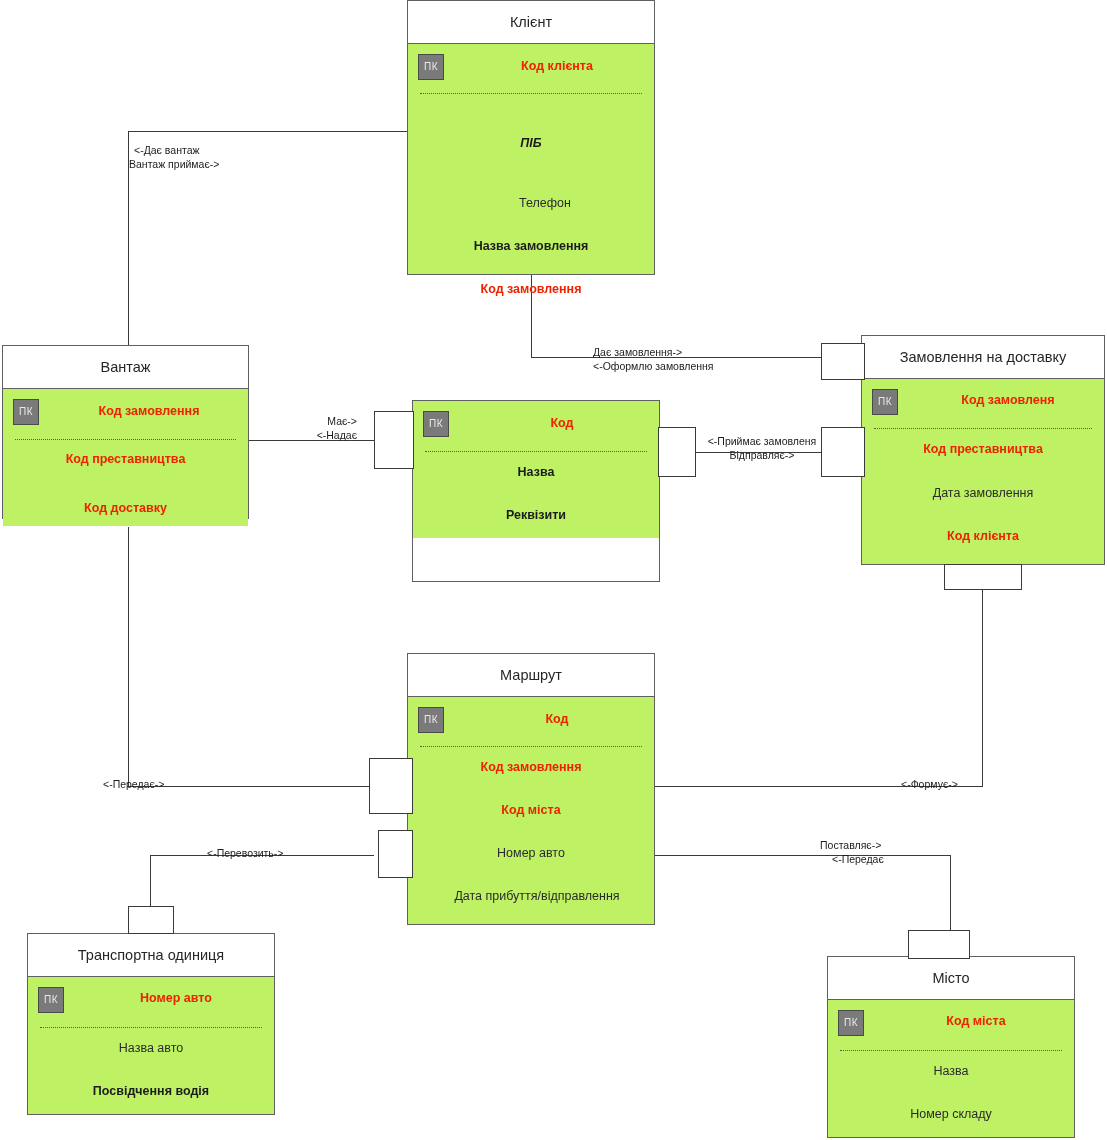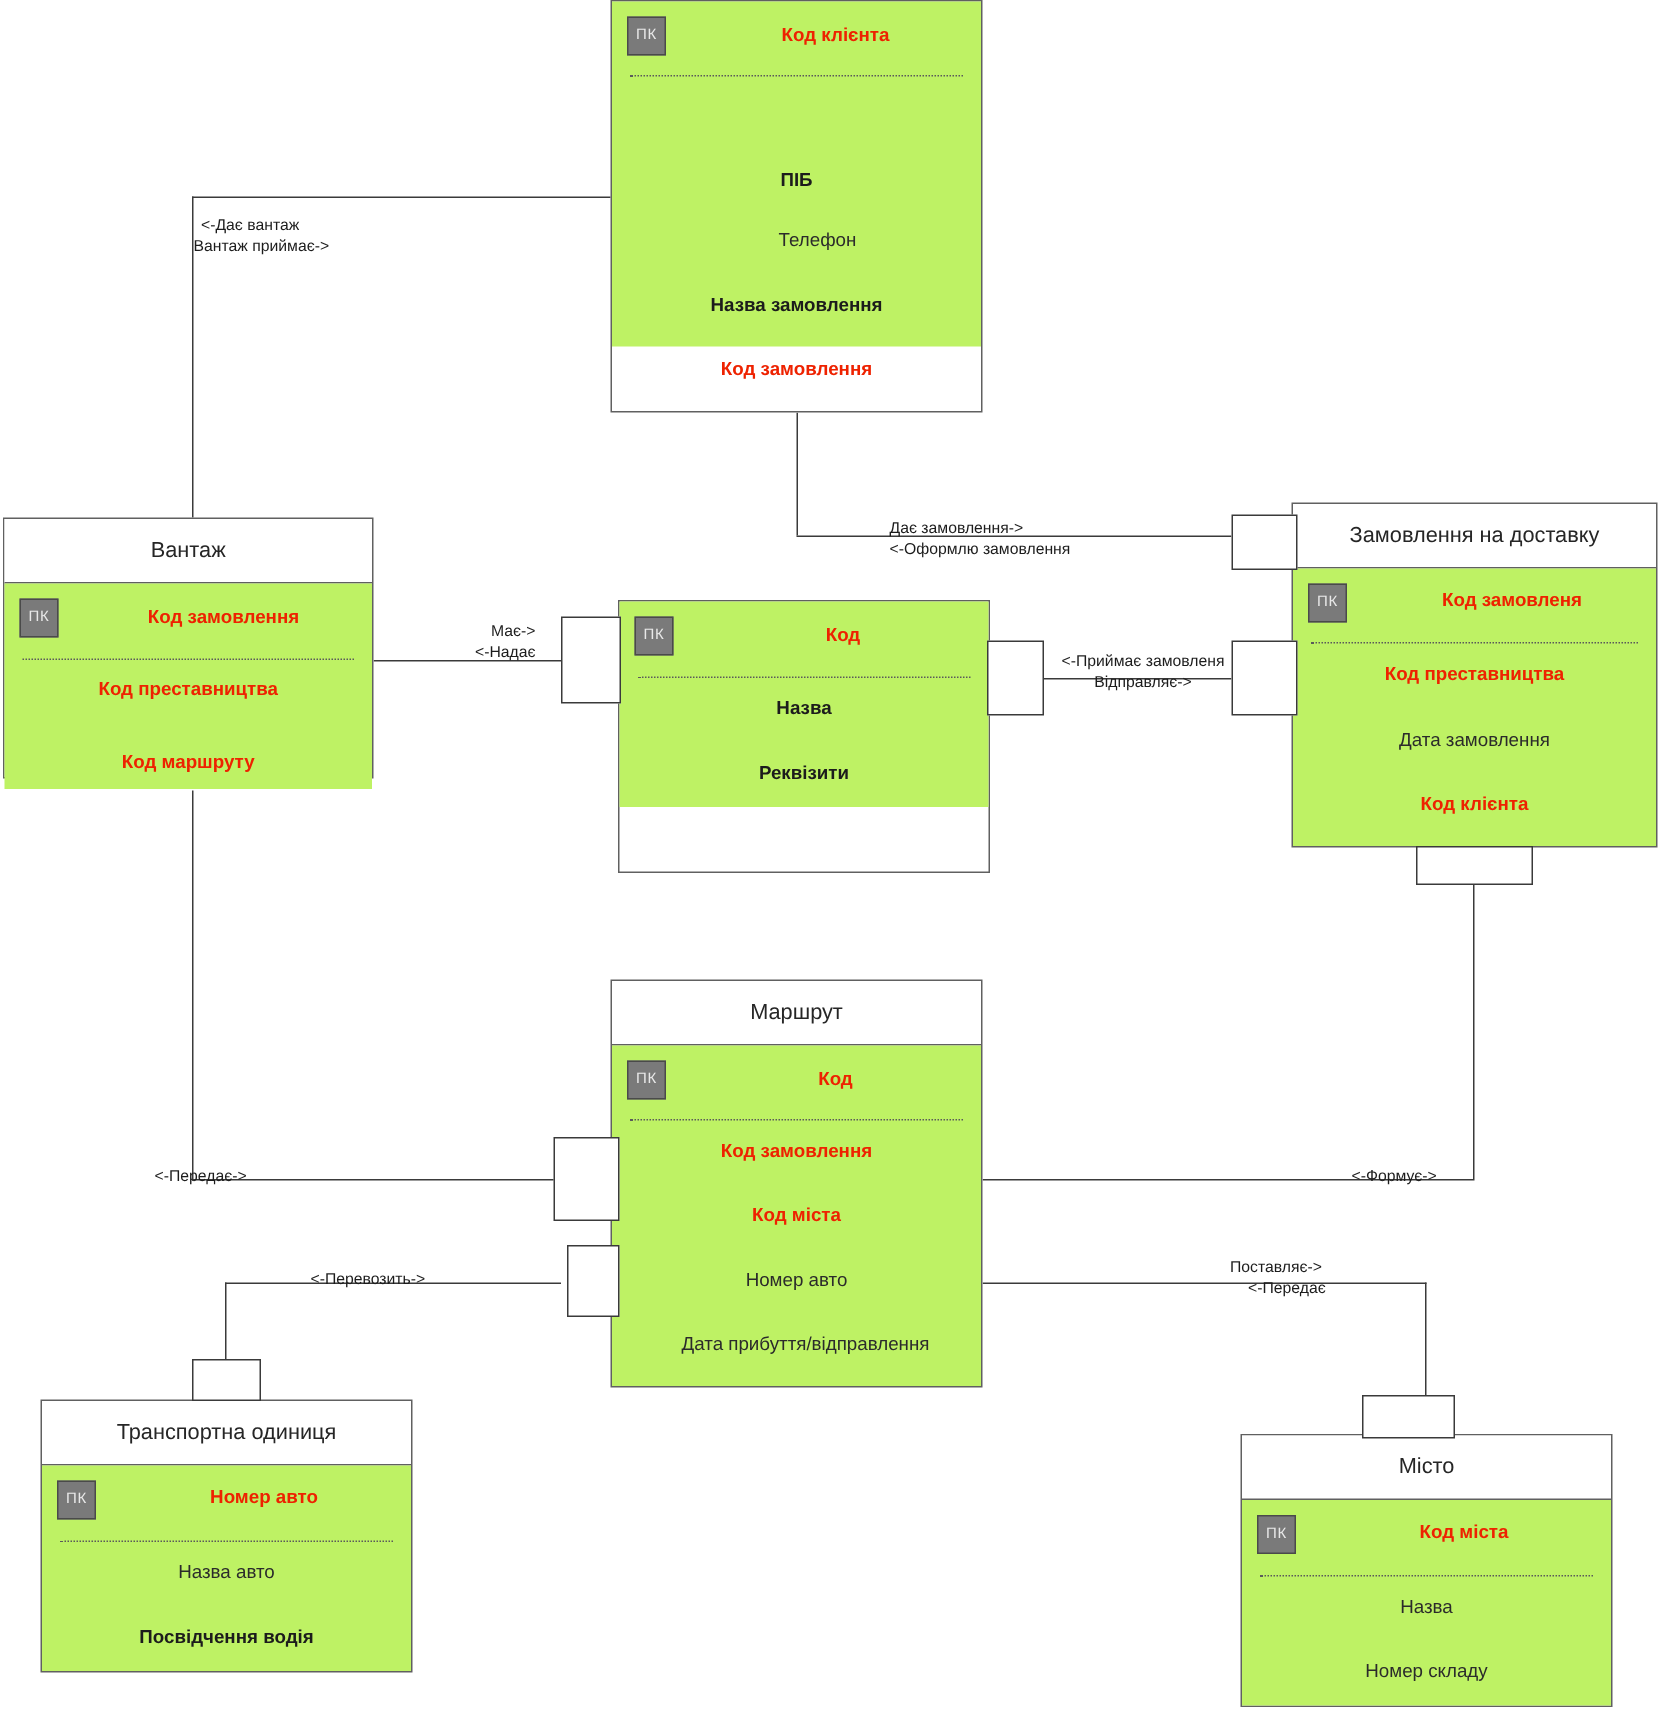--- a/index.html
+++ b/index.html
@@ -149,39 +149,40 @@
   <div class="conn" style="left:374px; top:411px; width:40px; height:58px;"></div>
   <div class="conn" style="left:658px; top:427px; width:38px; height:50px;"></div>
   <div class="conn" style="left:821px; top:427px; width:44px; height:50px;"></div>
   <div class="conn" style="left:944px; top:564px; width:78px; height:26px;"></div>
   <div class="conn" style="left:369px; top:758px; width:44px; height:56px;"></div>
   <div class="conn" style="left:378px; top:830px; width:35px; height:48px;"></div>
   <div class="conn" style="left:128px; top:906px; width:46px; height:28px;"></div>
   <div class="conn" style="left:908px; top:930px; width:62px; height:29px;"></div>
 
   <div class="entity" style="left:407px; top:0px; width:248px; height:275px;">
+    <div class="entity-title">Клієнт</div>
     <div class="entity-body" style="height:230px;">
       <div class="pk-badge">ПК</div>
       <div class="attr key" style="position:absolute; left:60px; right:8px; top:15px;">Код клієнта</div>
       <div class="pk-sep" style="top:49px;"></div>
-      <div class="attr bold" style="position:absolute; left:0; right:0; top:112px;">ПІБ</div>
+      <div class="attr bold" style="position:absolute; left:0; right:0; top:92px;font-style:italic;">ПІБ</div>
       <div class="attr plain" style="position:absolute; left:0; right:0; top:152px;padding-left:28px;">Телефон</div>
       <div class="attr bold" style="position:absolute; left:0; right:0; top:195px;">Назва замовлення</div>
       <div class="attr key" style="position:absolute; left:0; right:0; top:238px;">Код замовлення</div>
     </div>
   </div>
 
   <div class="entity" style="left:2px; top:345px; width:247px; height:174px;">
     <div class="entity-title">Вантаж</div>
     <div class="entity-body" style="height:137px;">
       <div class="pk-badge">ПК</div>
       <div class="attr key" style="position:absolute; left:55px; right:8px; top:15px;">Код замовлення</div>
       <div class="pk-sep" style="top:50px;"></div>
       <div class="attr key" style="position:absolute; left:0; right:0; top:63px;">Код преставництва</div>
-      <div class="attr key" style="position:absolute; left:0; right:0; top:112px;">Код маршруту</div>
+      <div class="attr key" style="position:absolute; left:0; right:0; top:112px;">Код доставку</div>
     </div>
   </div>
 
   <div class="entity" style="left:412px; top:400px; width:248px; height:182px;">
     <div class="entity-body" style="height:137px;">
       <div class="pk-badge">ПК</div>
       <div class="attr key" style="position:absolute; left:60px; right:8px; top:15px;">Код</div>
       <div class="pk-sep" style="top:50px;"></div>
       <div class="attr bold" style="position:absolute; left:0; right:0; top:64px;">Назва</div>
       <div class="attr bold" style="position:absolute; left:0; right:0; top:107px;">Реквізити</div>

